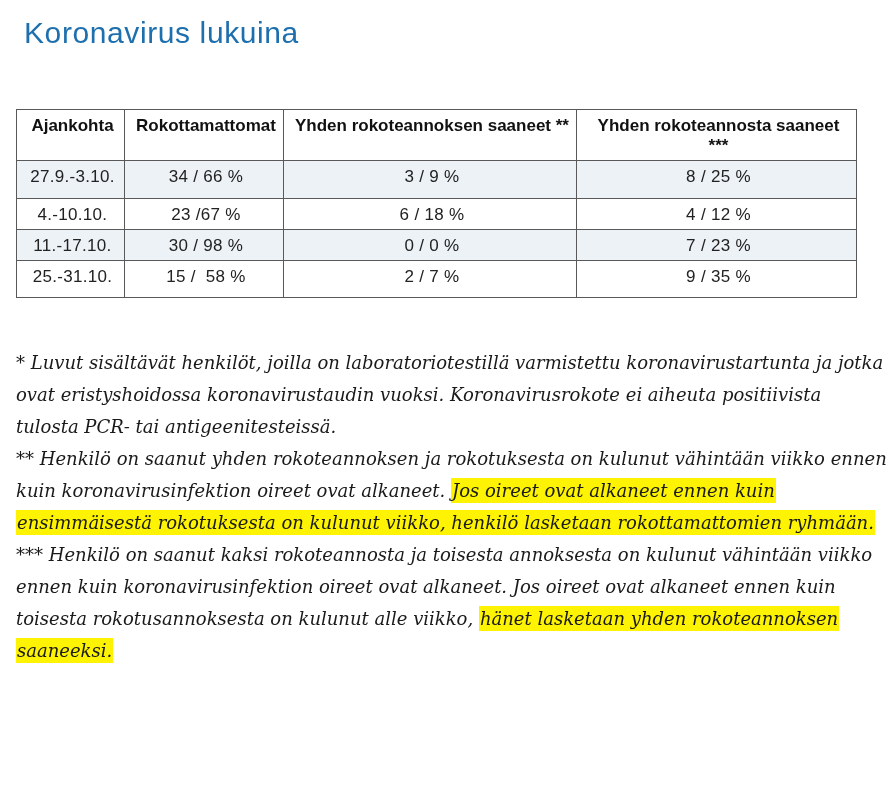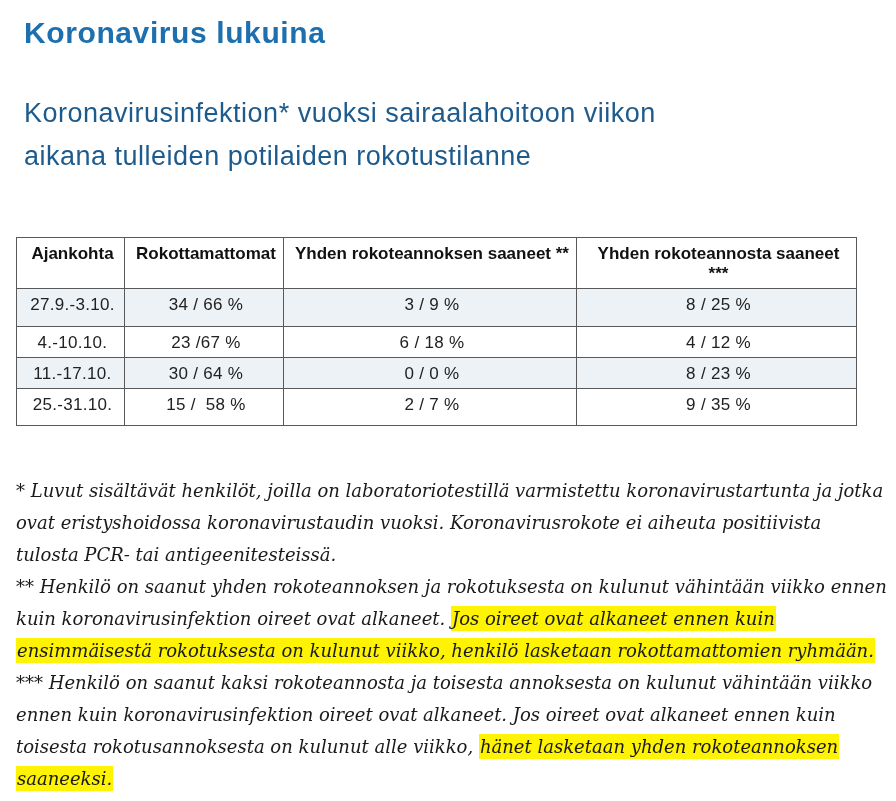--- a/index.html
+++ b/index.html
@@ -12,21 +12,21 @@
     height: 801px;
     font-family: "Liberation Sans", sans-serif;
     overflow: hidden;
   }
   .page {
     padding: 14px 16px 0 16px;
   }
   h1.doc-title {
     color: #1d6fae;
     font-size: 30px;
-    font-weight: 700;
+    font-weight: 400;
     letter-spacing: 0.6px;
     margin: 2px 0 0 8px;
   }
   h2.doc-subtitle {
     color: #1e5b8d;
     font-size: 27px;
     font-weight: 400;
     letter-spacing: 0.5px;
     line-height: 43px;
     margin: 42px 0 0 8px;
@@ -84,21 +84,20 @@
     padding: 2px 1px;
   }
 </style>
 </head>
 <body>
 
 <div class="page">
 
   <h1 class="doc-title">Koronavirus lukuina</h1>
 
-  <h2 class="doc-subtitle">Koronavirusinfektion* vuoksi sairaalahoitoon viikon aikana tulleiden potilaiden rokotustilanne</h2>
 
   <table class="stats">
     <colgroup>
       <col class="c1">
         <col class="c2">
         <col class="c3">
         <col class="c4">
     </colgroup>
     <thead>
       <tr>
@@ -116,23 +115,23 @@
           <td>8 / 25 %</td>
         </tr>
         <tr>
           <td>4.-10.10.</td>
           <td>23 /67 %</td>
           <td>6 / 18 %</td>
           <td>4 / 12 %</td>
         </tr>
         <tr>
           <td>11.-17.10.</td>
-          <td>30 / 64 %</td>
+          <td>30 / 98 %</td>
           <td>0 / 0 %</td>
-          <td>8 / 23 %</td>
+          <td>7 / 23 %</td>
         </tr>
         <tr>
           <td>25.-31.10.</td>
           <td>15 /  58 %</td>
           <td>2 / 7 %</td>
           <td>9 / 35 %</td>
         </tr>
       </tbody>
   </table>
 

